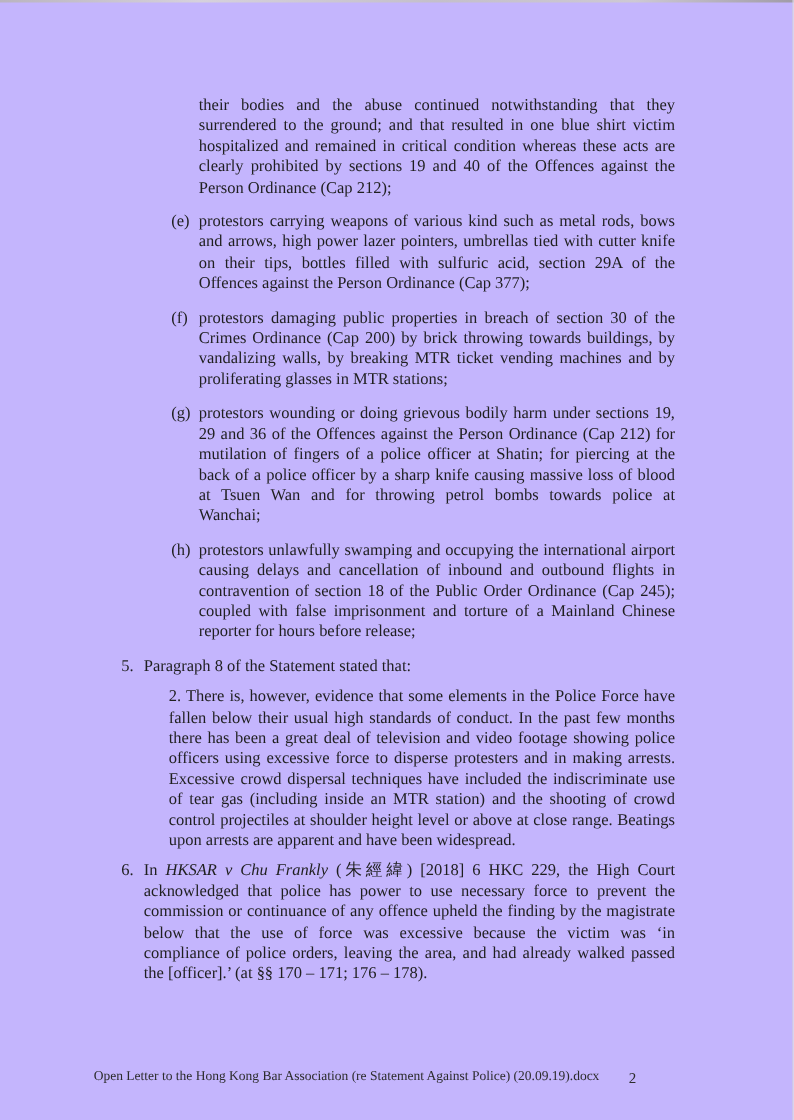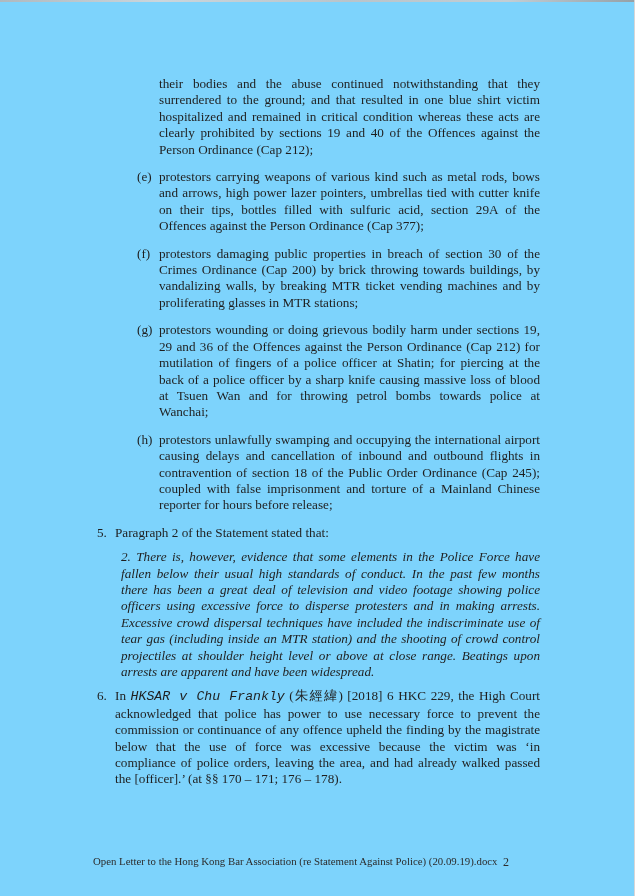--- a/index.html
+++ b/index.html
@@ -4,21 +4,21 @@
 <style>
   html, body {
     margin: 0;
     padding: 0;
     background: #ffffff;
   }
   .page {
     position: relative;
     width: 635px;
     height: 896px;
-    background: #7dd3fc;
+    background: #c4b5fd;
     overflow: hidden;
     font-family: "Liberation Serif", "DejaVu Serif", serif;
     color: #1f1f1f;
   }
   
   .scan-edge-top {
     position: absolute;
     top: 0; left: 0;
     width: 100%; height: 2px;
     background: linear-gradient(90deg, #b8b4b4 0%, #d9d6d6 25%, #c4c1c1 55%, #cfcccc 80%, #9a9797 100%);
@@ -59,36 +59,35 @@
     margin: 0 0 8px 0;
   }
   .main-item .marker {
     flex: 0 0 18px;
   }
   .main-item .text {
     flex: 1 1 auto;
     text-align: justify;
   }
   .block-quote {
-    margin: 0 0 8px 24px;
-    font-style: italic;
+    margin: 0 0 8px 38px;
     text-align: justify;
   }
-  .case-italic { font-style: italic; font-family: Liberation Mono, monospace; }
+  .case-italic { font-style: italic; }
   .footer {
     position: absolute;
     top: 855px;
     left: 0;
     width: 635px;
     font-size: 10.8px;
     color: #2c2c2c;
   }
   .footer .filename {
     position: absolute;
-    left: 93px;
+    left: 75px;
     top: 0;
     white-space: nowrap;
   }
   .footer .page-number {
     position: absolute;
     left: 503px;
     top: 0;
     font-size: 12px;
   }
 </style>
@@ -118,21 +117,21 @@
       <span class="text">protestors wounding or doing grievous bodily harm under sections 19, 29 and 36 of the Offences against the Person Ordinance (Cap 212) for mutilation of fingers of a police officer at Shatin; for piercing at the back of a police officer by a sharp knife causing massive loss of blood at Tsuen Wan and for throwing petrol bombs towards police at Wanchai;</span>
     </div>
 
     <div class="sub-item">
       <span class="marker">(h)</span>
       <span class="text">protestors unlawfully swamping and occupying the international airport causing delays and cancellation of inbound and outbound flights in contravention of section 18 of the Public Order Ordinance (Cap 245); coupled with false imprisonment and torture of a Mainland Chinese reporter for hours before release;</span>
     </div>
 
     <div class="main-item">
       <span class="marker">5.</span>
-      <span class="text">Paragraph 2 of the Statement stated that:</span>
+      <span class="text">Paragraph 8 of the Statement stated that:</span>
     </div>
 
     <p class="block-quote">2. There is, however, evidence that some elements in the Police Force have fallen below their usual high standards of conduct. In the past few months there has been a great deal of television and video footage showing police officers using excessive force to disperse protesters and in making arrests. Excessive crowd dispersal techniques have included the indiscriminate use of tear gas (including inside an MTR station) and the shooting of crowd control projectiles at shoulder height level or above at close range. Beatings upon arrests are apparent and have been widespread.</p>
 
     <div class="main-item">
       <span class="marker">6.</span>
       <span class="text"><span>In </span><span class="case-italic">HKSAR v Chu Frankly</span><span> (朱經緯) [2018] 6 HKC 229, the High Court acknowledged that police has power to use necessary force to prevent the commission or continuance of any offence upheld the finding by the magistrate below that the use of force was excessive because the victim was ‘in compliance of police orders, leaving the area, and had already walked passed the [officer].’ (at §§ 170 – 171; 176 – 178).</span></span>
     </div>
 
   </div>

